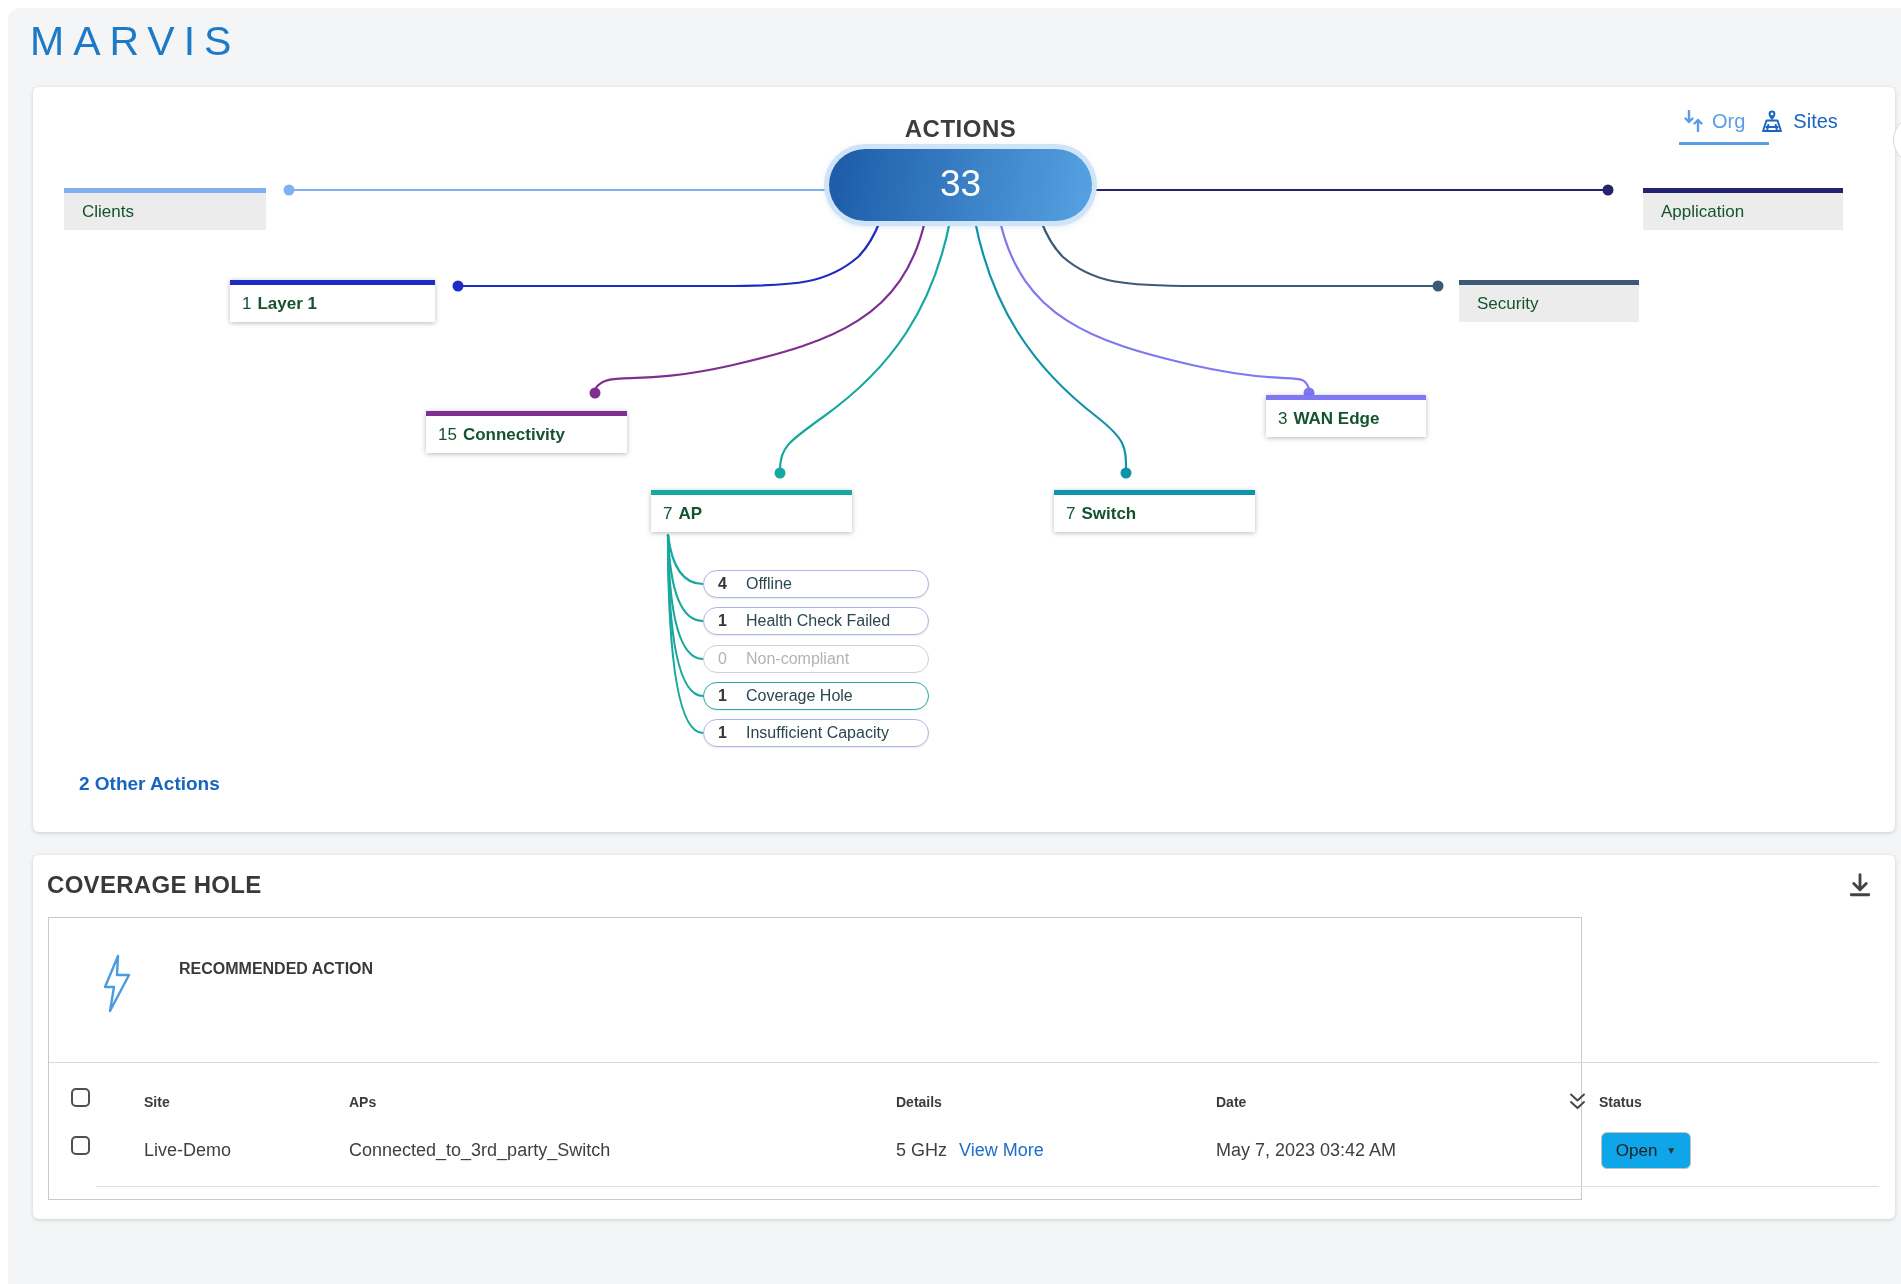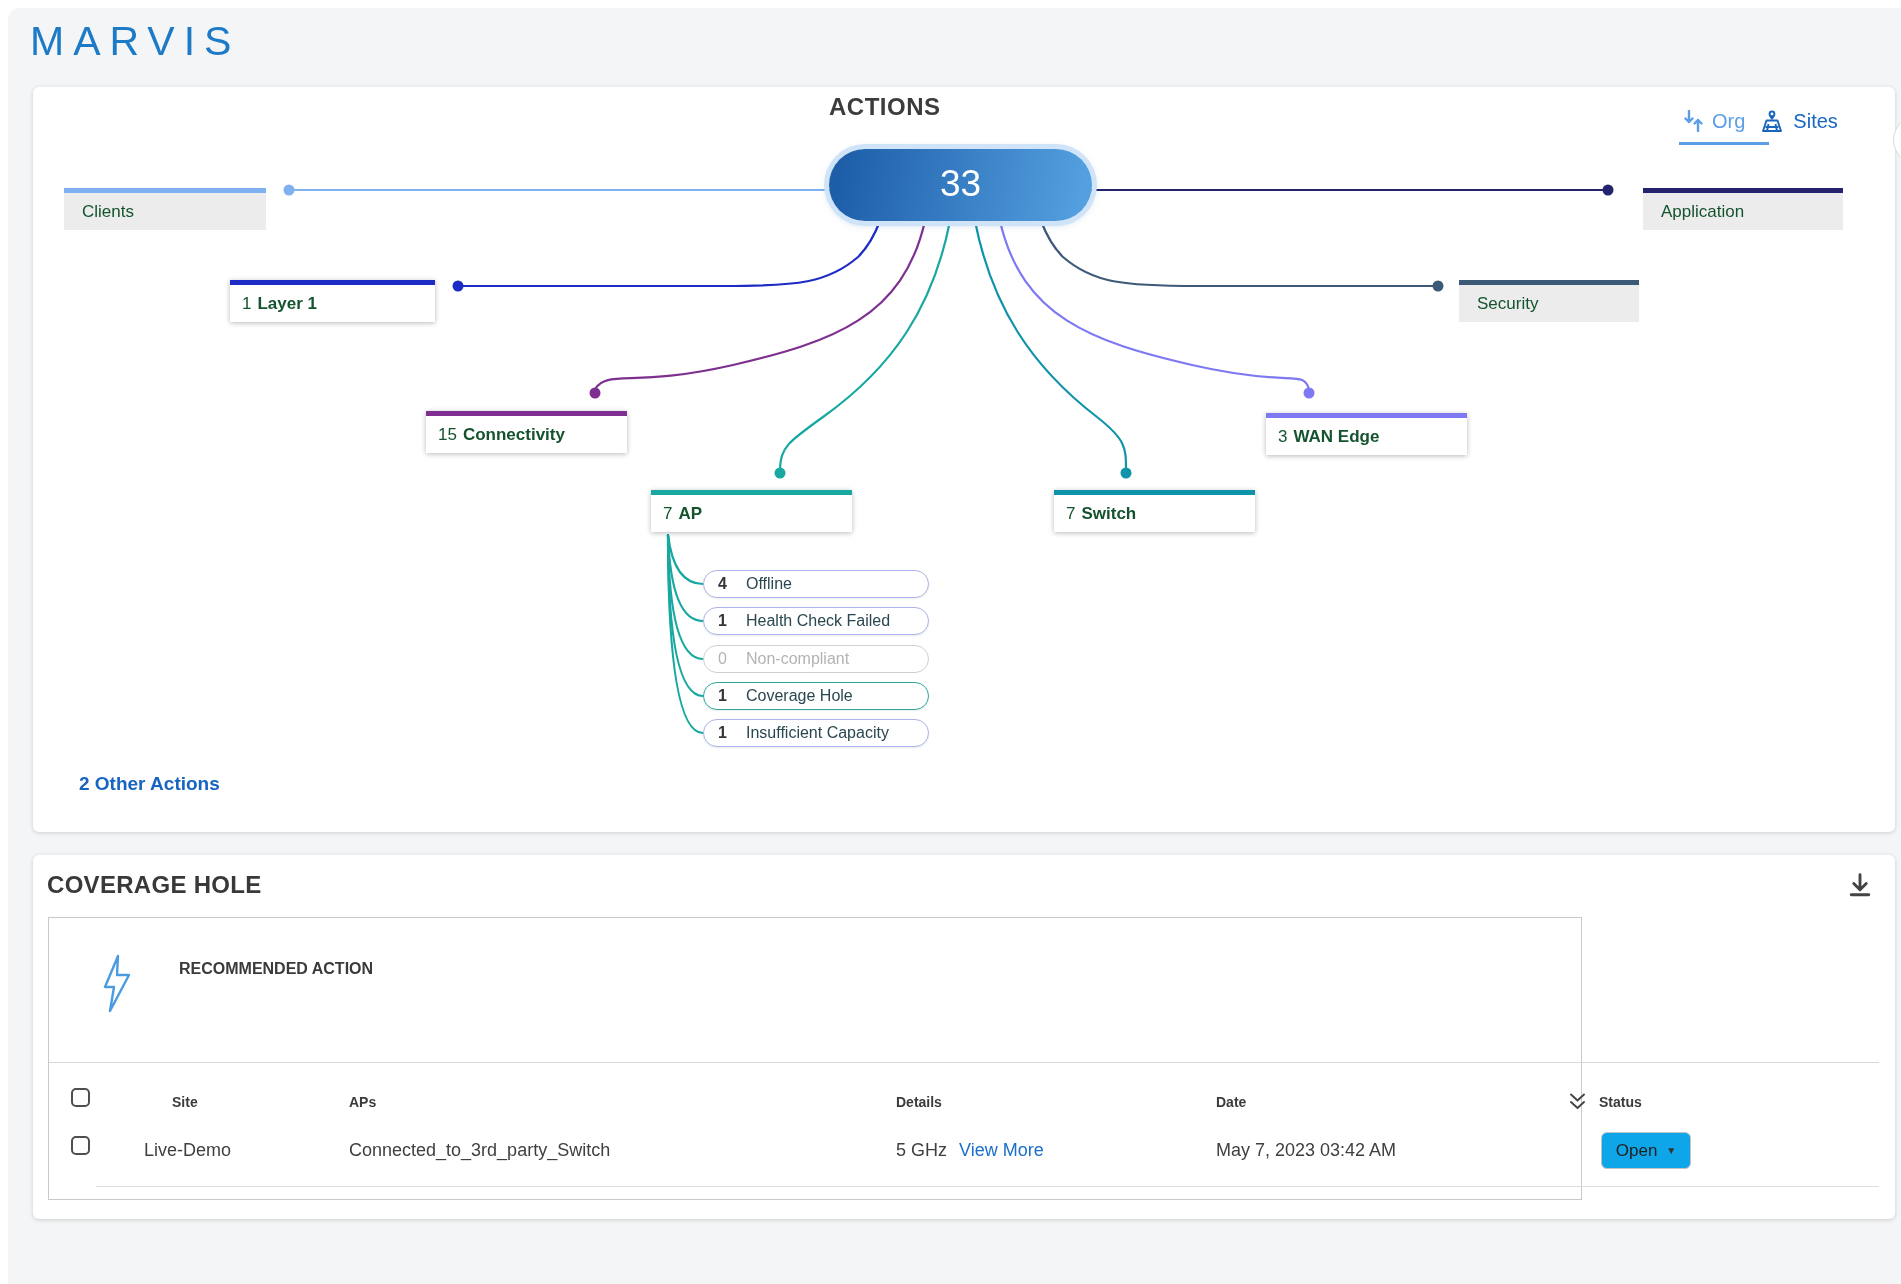--- a/index.html
+++ b/index.html
@@ -11,38 +11,38 @@
   #marvis-title { position:absolute; left:30px; top:18px; font-size:41px; font-weight:300; letter-spacing:9px; color:#1d7ac6; }
 
   
   .panel { position:absolute; left:33px; width:1862px; background:#ffffff; border-radius:6px; box-shadow:0 1px 4px rgba(0,0,0,0.16); }
   #actions-panel { top:87px; height:745px; }
   #coverage-panel { top:855px; height:364px; }
 
   
   #edges-svg { position:absolute; left:0; top:0; width:1862px; height:745px; }
   #edges-svg path { fill:none; stroke-width:2.2; stroke-linecap:round; }
-  #actions-title { position:absolute; left:796px; top:6px; width:263px; font-size:24px; font-weight:700; color:#3c3c3c; letter-spacing:0.5px; }
+  #actions-title { position:absolute; left:796px; top:28px; width:263px; text-align:center; font-size:24px; font-weight:700; color:#3c3c3c; letter-spacing:0.5px; }
   #total-node { position:absolute; left:796px; top:62px; width:263px; height:72px; border-radius:36px;
     background:linear-gradient(100deg,#1e5ea9 5%,#539fdf 95%);
     box-shadow:0 0 0 5px #cfe4f8, 0 2px 10px rgba(30,90,160,0.35);
     color:#ffffff; font-size:37px; font-weight:500; text-align:center; line-height:70px; cursor:pointer; }
 
   .node-box { position:absolute; height:42px; border-top:5px solid #999; padding:9px 0 0 12px; font-size:17px; color:#14532d; cursor:pointer; }
   .node-box.muted { background:#ececec; }
   .node-box.active { background:#ffffff; box-shadow:0 1px 5px rgba(0,0,0,0.28); }
   .node-box .node-count { margin-right:6px; font-weight:400; }
   .node-box.active .node-label { font-weight:700; }
 
   #node-clients      { left:31px;   top:101px; width:202px; }
   #node-application  { left:1610px; top:101px; width:200px; }
   #node-layer1       { left:197px;  top:193px; width:205px; }
   #node-security     { left:1426px; top:193px; width:180px; }
   #node-connectivity { left:393px;  top:324px; width:201px; }
-  #node-wan-edge     { left:1233px; top:326px; width:201px; }
+  #node-wan-edge     { left:1233px; top:308px; width:160px; }
   #node-ap           { left:618px;  top:403px; width:201px; }
   #node-switch       { left:1021px; top:403px; width:201px; }
 
   
   .sub-pill { position:absolute; left:670px; width:226px; height:28px; border:1.5px solid #aab4ea; border-radius:15px;
     background:#ffffff; display:flex; align-items:center; font-size:16px; color:#2a4750; cursor:pointer; box-shadow:0 1px 2px rgba(0,0,0,0.08); }
   .sub-pill .pill-count { width:22px; margin-left:14px; font-weight:700; color:#33373a; }
   .sub-pill .pill-label { margin-left:6px; }
   .sub-pill.disabled { border-color:#cfcfcf; box-shadow:none; }
   .sub-pill.disabled .pill-count, .sub-pill.disabled .pill-label { color:#b3b3b3; font-weight:400; }
@@ -69,21 +69,21 @@
   #rec-desc { position:absolute; left:130px; top:72px; font-size:17.5px; color:#3a3a3a; }
   .h-divider { position:absolute; height:1px; background:#d9d9d9; }
   #table-top-divider { top:144px; left:0; width:1830px; }
   #row-divider { top:268px; left:47px; width:1783px; background:#dedede; }
 
   .checkbox { position:absolute; width:19px; height:19px; border:2px solid #4f4f4f; border-radius:5px; background:#fff; cursor:pointer; }
   #header-checkbox { left:22px; top:170px; }
   #row-checkbox { left:22px; top:218px; }
 
   .th { position:absolute; top:176px; font-size:14px; font-weight:700; color:#3b3b3b; }
-  #th-site { left:95px;margin-left:28px; } #th-aps { left:300px; } #th-details { left:847px; } #th-date { left:1167px; } #th-status { left:1550px; }
+  #th-site { left:95px; } #th-aps { left:300px; } #th-details { left:847px; } #th-date { left:1167px; } #th-status { left:1550px; }
   #status-sort-icon { position:absolute; left:1520px; top:174px; cursor:pointer; }
 
   .td { position:absolute; top:222px; font-size:18px; color:#3f3f3f; }
   #td-site { left:95px; } #td-aps { left:300px; } #td-details { left:847px; } #td-date { left:1167px; }
   #td-view-more { left:910px; color:#1b6ec9; cursor:pointer; }
   #open-btn { position:absolute; left:1552px; top:214px; width:90px; height:37px; background:#0ea5e9; border:1px solid #c2c2c2;
     border-radius:6px; font-size:17px; color:#222; display:flex; align-items:center; justify-content:center; gap:9px; cursor:pointer; }
   #open-btn .caret { font-size:10px; color:#333; }
 </style>
 </head>

